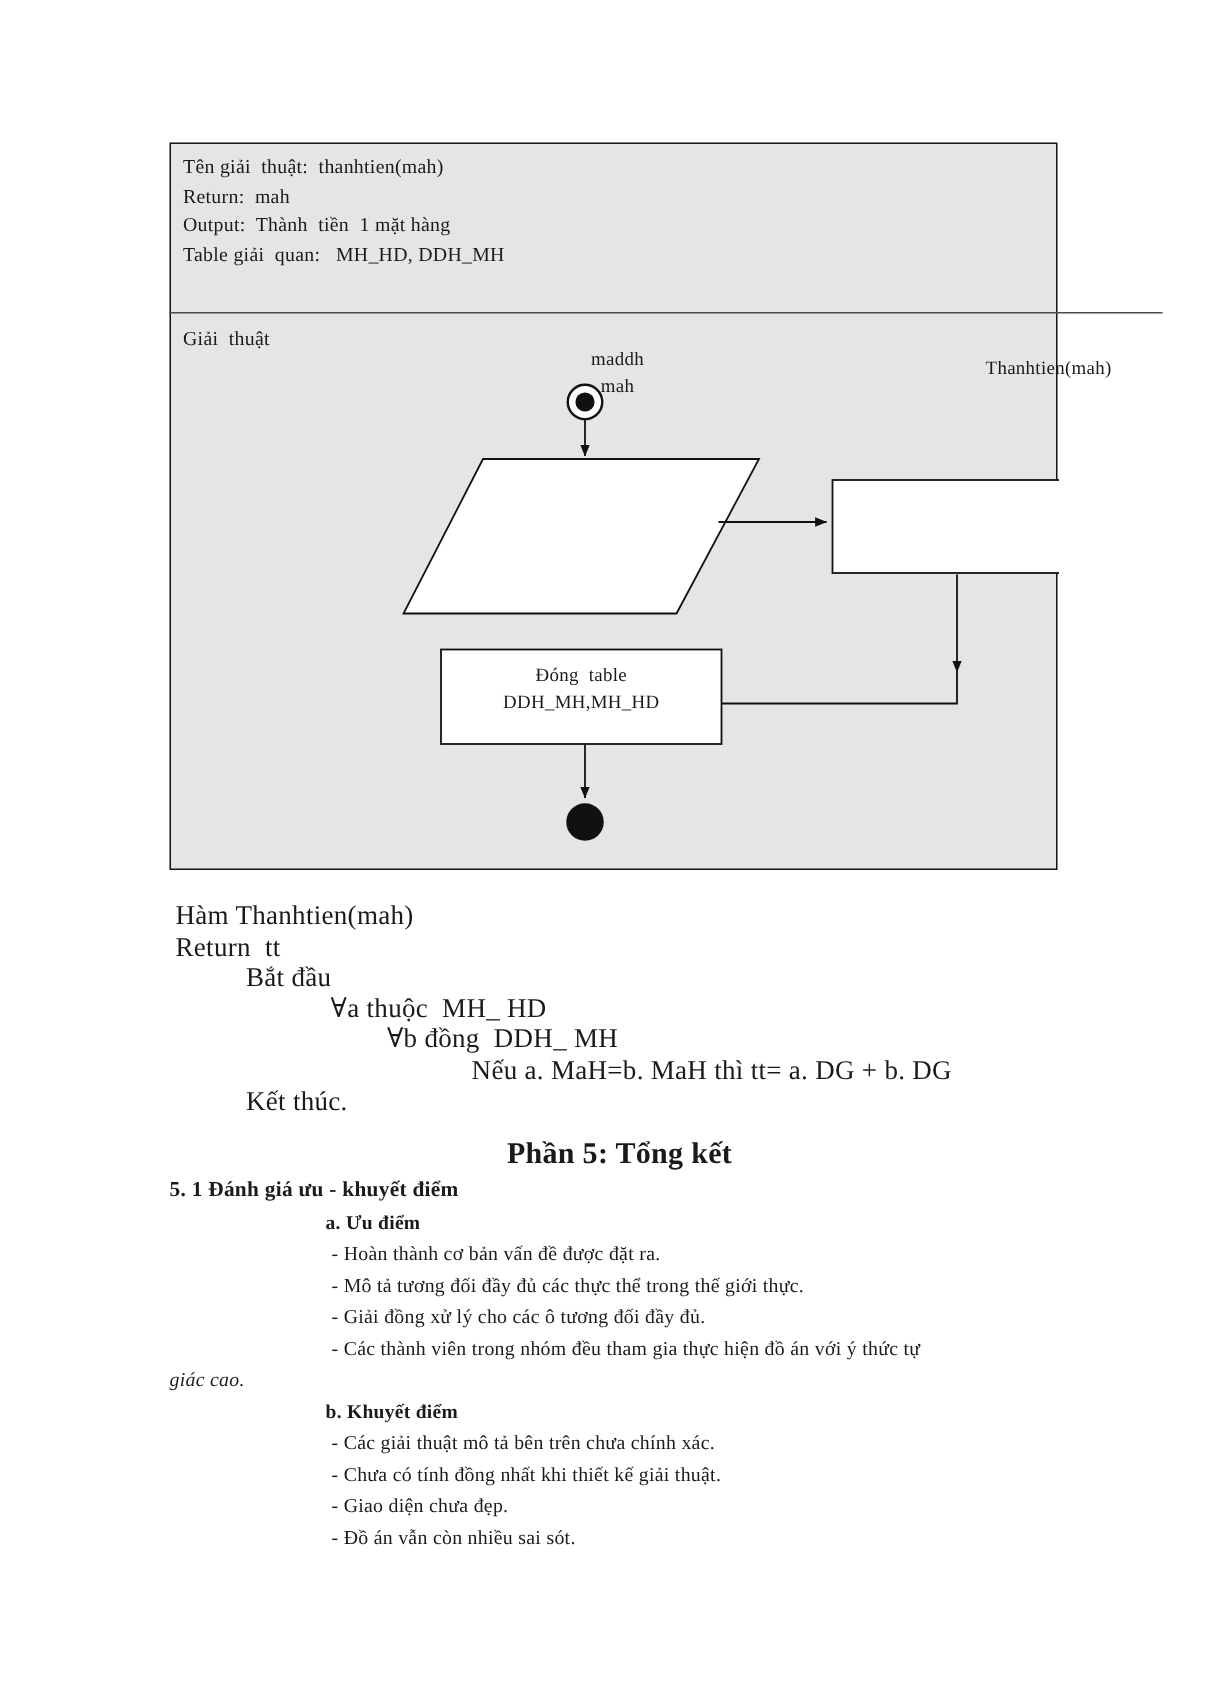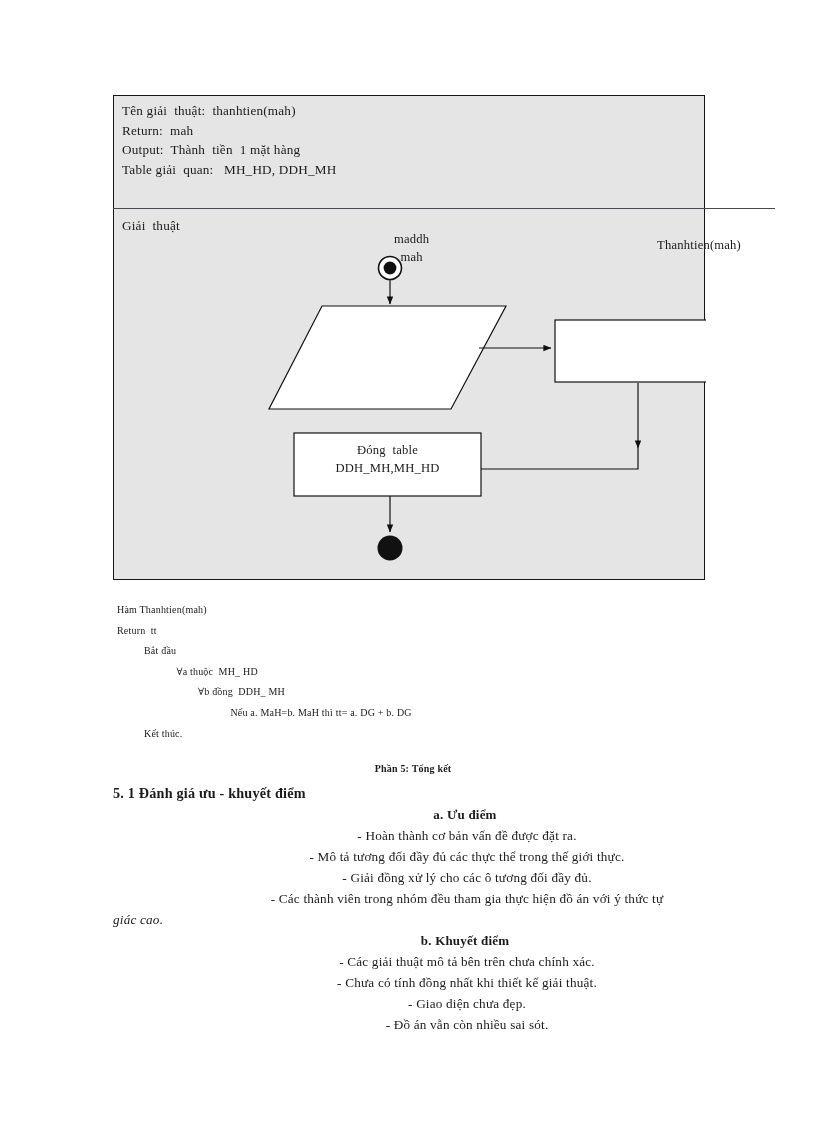--- a/index.html
+++ b/index.html
@@ -94,61 +94,59 @@
   }
 
   
   #pseudocode {
     position: absolute;
     left: 117px;
     top: 600px;
     width: 640px;
   }
   .code-line {
-    font-size: 10px;
+    font-size: 18px;
     line-height: 20.6px;
     white-space: pre;
     letter-spacing: 0.2px;
   }
 
   
   #part5 {
     position: absolute;
     left: 113px;
     top: 758px;
     width: 600px;
   }
   #part5-title {
-    font-size: 10px;
+    font-size: 20px;
     font-weight: bold;
     text-align: center;
     line-height: 22px;
     letter-spacing: 0.2px;
   }
   #section-title {
     font-size: 14.2px;
     font-weight: bold;
     line-height: 22px;
     margin-top: 2px;
     letter-spacing: 0.2px;
   }
   .sub-head {
     font-size: 13px;
     font-weight: bold;
     line-height: 21px;
     margin-left: 104px;
     letter-spacing: 0.2px;
-    text-align: center;
   }
   .bullet {
     font-size: 13.2px;
     line-height: 21px;
     margin-left: 108px;
     letter-spacing: 0.2px;
-    text-align: center;
   }
   .bullet-wrap {
     font-size: 13.2px;
     line-height: 21px;
     margin-left: 0px;
     letter-spacing: 0.2px;
     font-style: italic;
   }
 </style>
 </head>

